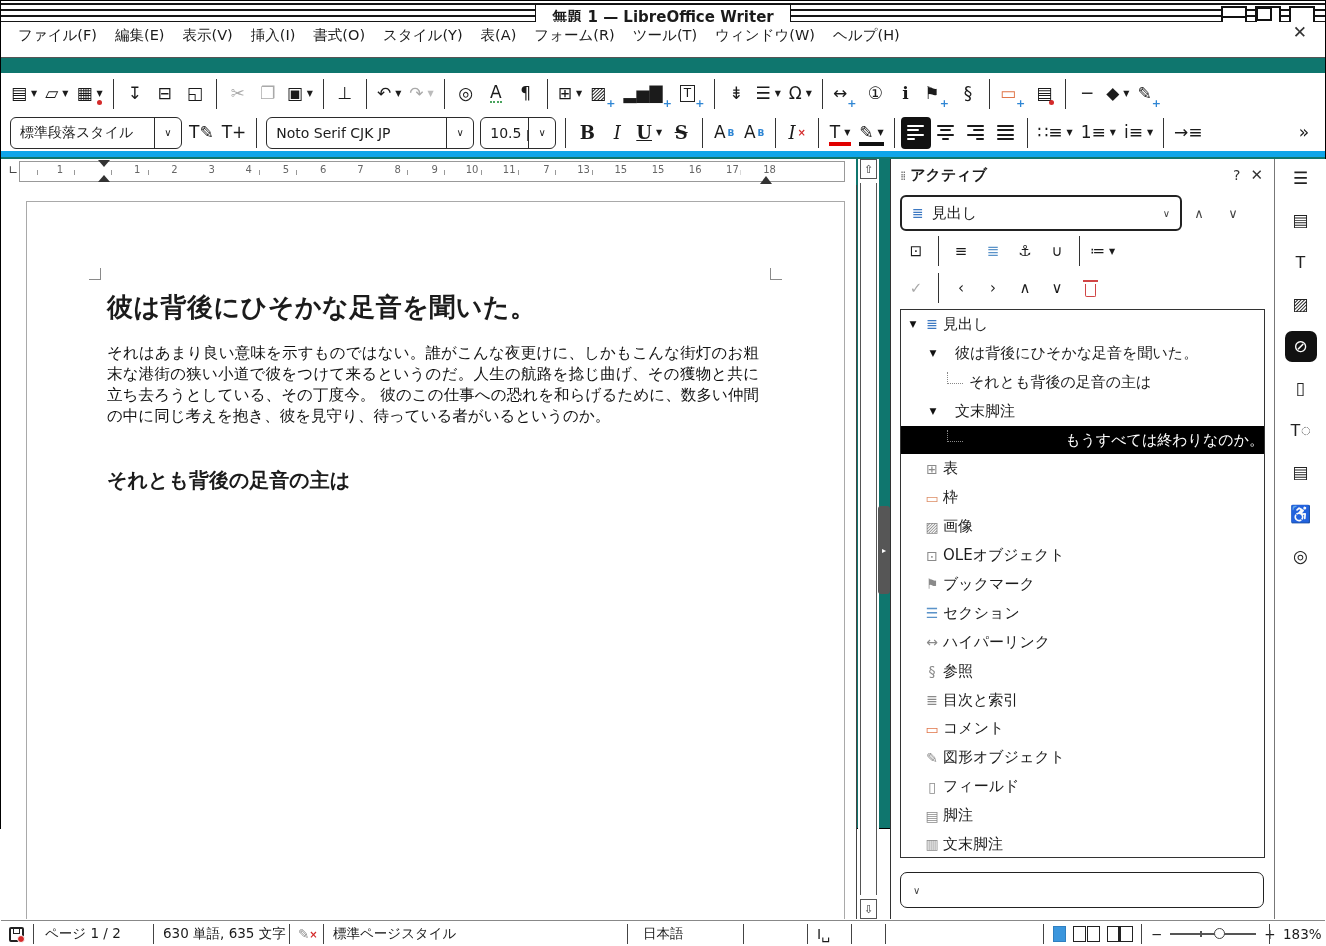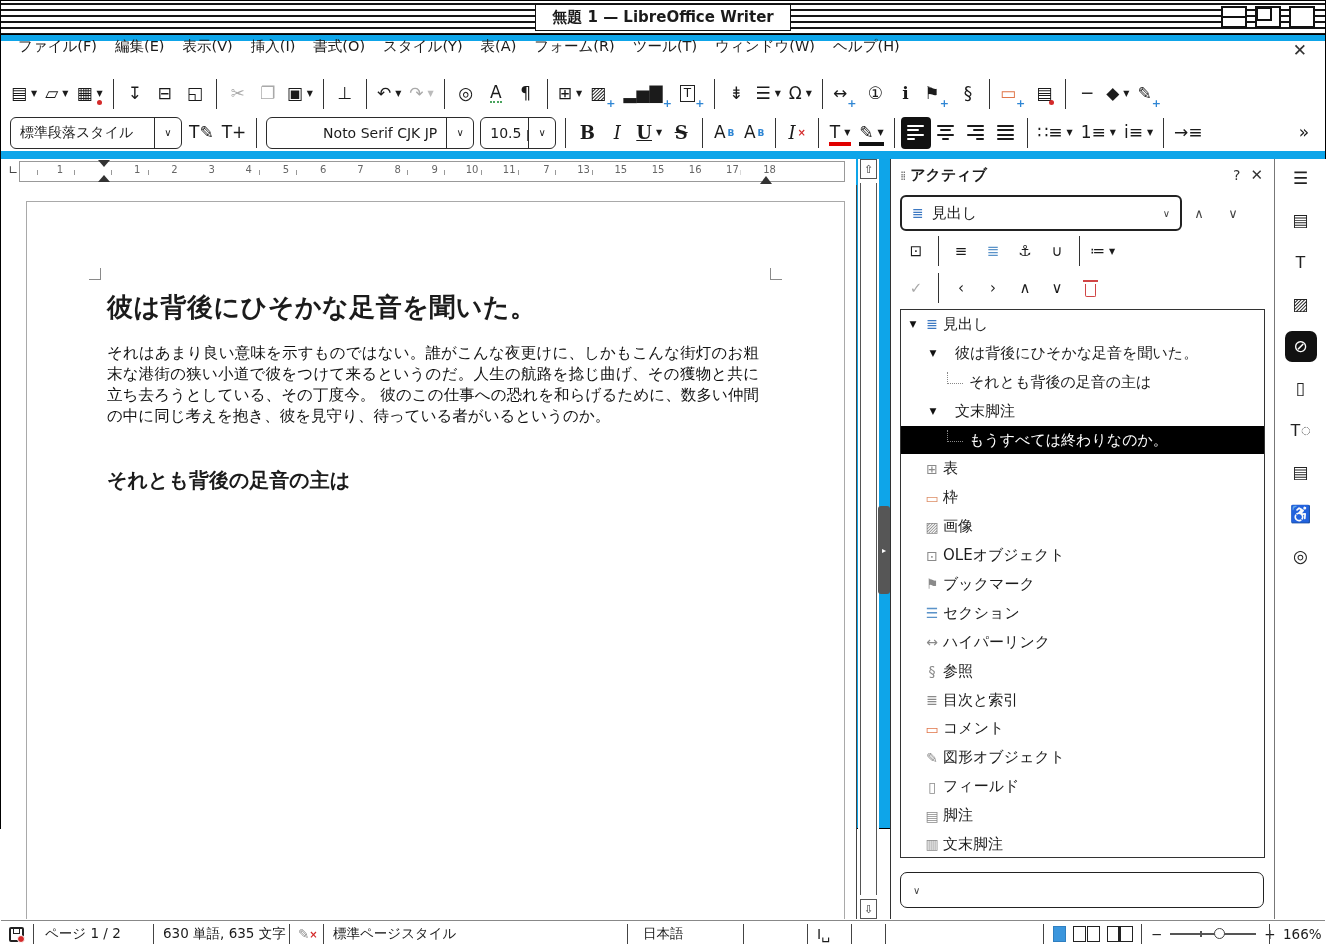--- a/index.html
+++ b/index.html
@@ -1,30 +1,30 @@
 <!DOCTYPE html>
 <html><head>
 <meta charset="utf-8">
 <style>
   * { margin:0; padding:0; box-sizing:border-box; }
   html,body { width:1326px; height:946px; background:#fff; font-family:"DejaVu Sans","Liberation Sans",sans-serif; color:#1b1b1b; overflow:hidden; }
-  #window { position:relative; width:1326px; height:829px; border:1px solid #000; background:#0ea5e9; }
+  #window { position:relative; width:1326px; height:829px; border:1px solid #000; background:#0f766e; }
 
   
   #titlebar { position:absolute; left:0; top:0; width:100%; height:34px;
     background:repeating-linear-gradient(180deg,#fff 0 2px,#161616 2px 4px,#fff 4px 6px);
     border-bottom:1px solid #000; display:flex; align-items:center; justify-content:center; }
   .title-box { background:#fff; border:1.5px solid #111; padding:3px 16px; font-size:15px; font-weight:bold; }
   .winbtns { position:absolute; right:10px; top:5px; display:flex; gap:8px; }
   .wb { width:26px; height:22px; background:#fff; border:2px solid #111; position:relative; }
   .wb1::after { content:""; position:absolute; left:-1px; right:-1px; top:8px; border-top:2px solid #111; }
   .wb2::after { content:""; position:absolute; left:-1px; top:-1px; width:12px; height:10px; border:2px solid #111; }
 
   
-  #menubar { position:absolute; left:0; top:40px; width:100%; height:36px; background:#fff; border-bottom:1px solid #555; display:flex; align-items:flex-end; padding:16px 8px; }
+  #menubar { position:absolute; left:0; top:21px; width:100%; height:36px; background:#fff; border-bottom:1px solid #555; display:flex; align-items:flex-start; padding:0 8px; }
   .menu-item { font-size:14.5px; padding:4px 9px; cursor:default; }
   .menu-close { margin-left:auto; font-size:17px; color:#333; padding:0 10px; }
 
   
   .toolbar { position:absolute; left:0; width:100%; display:flex; align-items:center; background:#fff; padding:0 6px; }
   #toolbar1 { top:72px; height:41px; }
   #toolbar2 { top:113px; height:43px; border-bottom:6px solid #0ea5e9; }
   .tbtn { height:32px; min-width:30px; display:flex; align-items:center; justify-content:center; gap:2px;
     border:none; background:none; font-size:17px; color:#1b1b1b; padding:0 4px; position:relative; font-family:inherit; }
   .tbtn.disabled { color:#a9a9a9; }
@@ -97,21 +97,21 @@
   .navarrow { width:34px; height:30px; border:none; background:none; font-size:13px; color:#444; }
   .ntb { display:flex; align-items:center; height:34px; margin-top:3px; }
   .ntb .tbtn { font-size:15px; min-width:32px; }
   .trash { width:11px; height:13px; border:1.5px solid #d04545; border-top:none; border-radius:0 0 2px 2px; position:relative; margin-top:4px; }
   .trash::before { content:""; position:absolute; left:-3px; right:-3px; top:-4px; border-top:2px solid #d04545; }
   #navtree { border:1px solid #333; background:#fff; height:549px; margin-top:4px; overflow:hidden; }
   .trow { display:flex; align-items:center; height:28.9px; font-size:15px; white-space:nowrap; }
   .trow .arrow { width:16px; font-size:9px; color:#111; text-align:center; flex:none; }
   .trow .ticon { width:22px; font-size:14px; color:#8a8a8a; flex:none; text-align:center; }
   .trow .conn { width:16px; height:12px; border-left:1px dotted #888; border-bottom:1px dotted #888; margin:-8px 6px 0 2px; flex:none; }
-  .trow.sel { background:#000; color:#fff; }
+  .trow.sel { background:#000; color:#fff;justify-content:space-between; }
   #doccombo { margin-top:14px; width:364px; height:36px; border:1.5px solid #222; border-radius:7px; display:flex; align-items:center; padding:0 12px; }
   #doccombo .cval { font-size:15px; flex:1; }
 
   
   #tabstrip { position:absolute; left:1273px; top:158px; width:52px; height:760px; background:#fff; border-left:1px solid #777; display:flex; flex-direction:column; align-items:center; padding-top:4px; gap:11px; }
   .stab { width:32px; height:31px; border:none; background:none; font-size:17px; color:#222; display:flex; align-items:center; justify-content:center; }
   .stab.active { background:#111; color:#fff; border-radius:7px; }
 
   
   #statusbar { position:absolute; left:0; top:919px; width:100%; height:27px; border-top:1px solid #888; background:#fff; font-size:13.5px; }
@@ -290,21 +290,21 @@
         <span class="cval">標準段落スタイル</span>
         <span class="cdd">∨</span>
       </div>
       <button class="tbtn">
         <span class="glyph">T✎</span>
       </button>
       <button class="tbtn">
         <span class="glyph">T+</span>
       </button>
       <div class="tsep"></div>
-      <div class="combo" style="width: 208px; text-align: right;">
+      <div class="combo" style="width: 208px;">
         <span class="cval">Noto Serif CJK JP</span>
         <span class="cdd">∨</span>
       </div>
       <div class="combo" style="width: 76px;">
         <span class="cval">10.5 pt</span>
         <span class="cdd">∨</span>
       </div>
       <div class="tsep"></div>
       <button class="tbtn">
         <span class="glyph serifb">B</span>
@@ -675,16 +675,16 @@
     <div class="ssep" style="left:1140px"></div>
     <div class="seg" style="left:1150px" id="zoomwrap">
       <span>−</span>
       <span class="ztrack">
           <span class="ztick"></span>
           <span class="zthumb"></span>
         </span>
       <span>+</span>
     </div>
     <div class="ssep" style="left:1268px"></div>
-    <div class="seg" style="left:1282px">166%</div>
+    <div class="seg" style="left:1282px">183%</div>
   </div>
 
 </div>
 
 </body></html>

